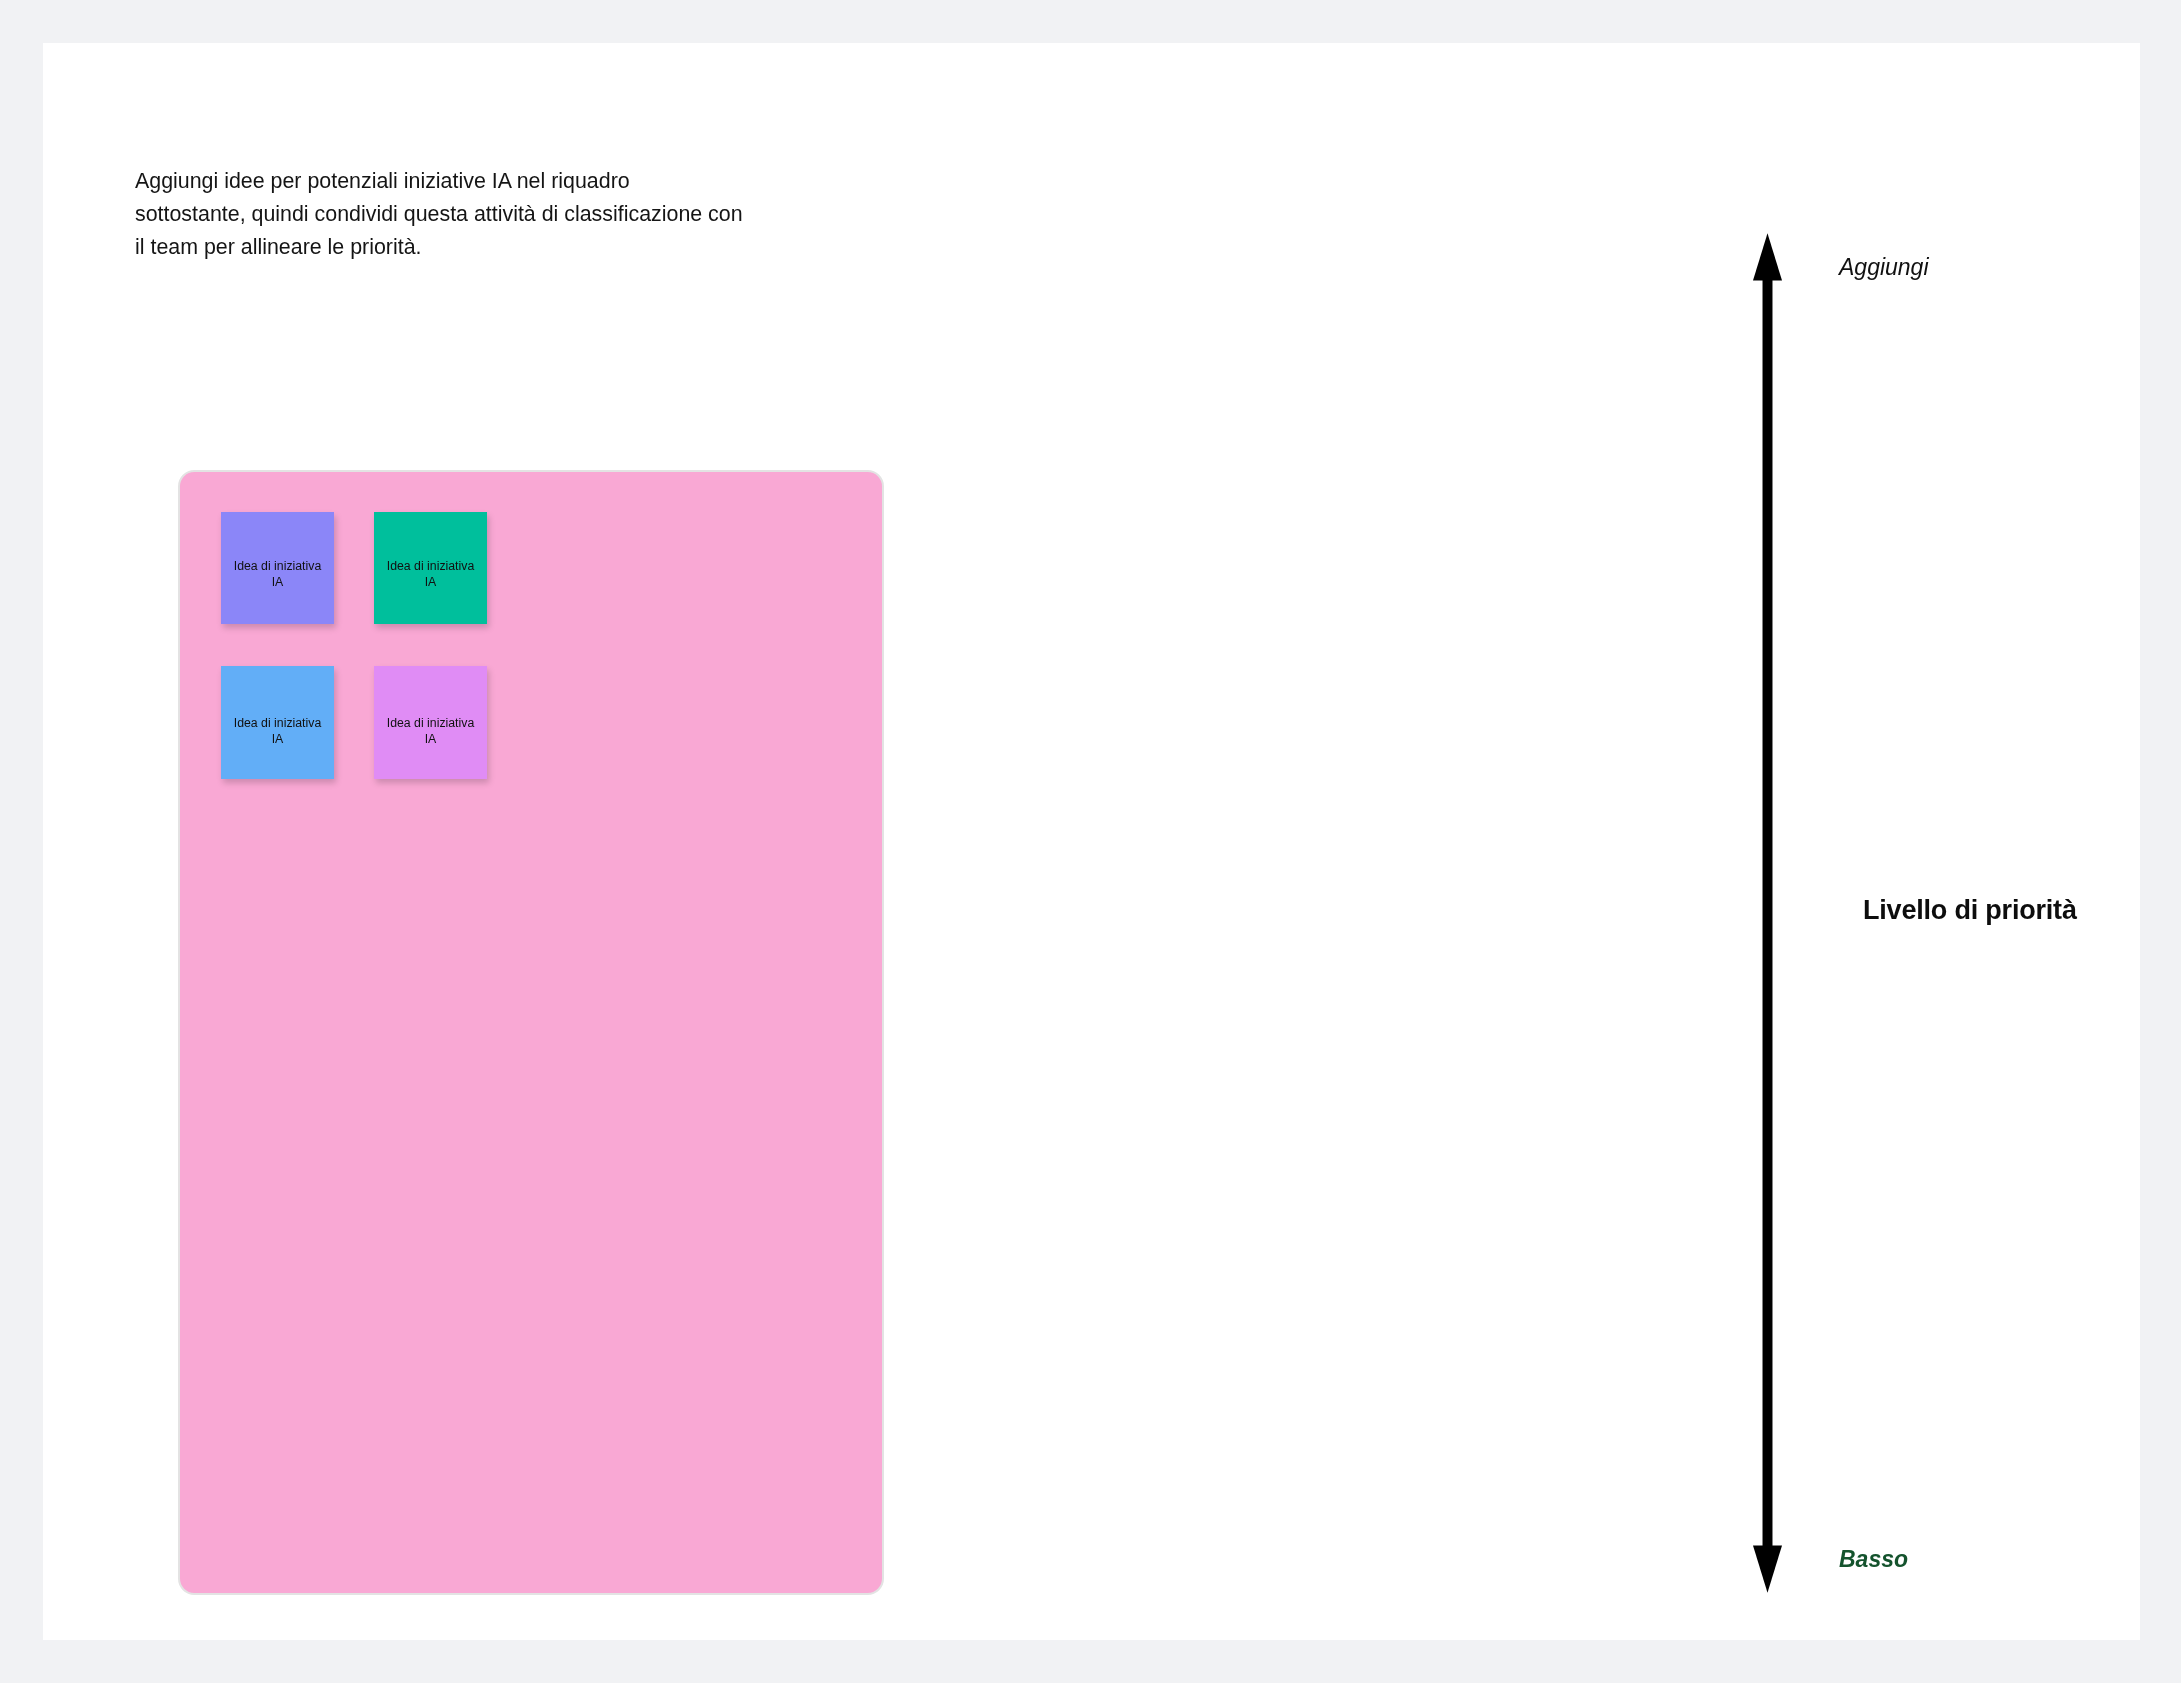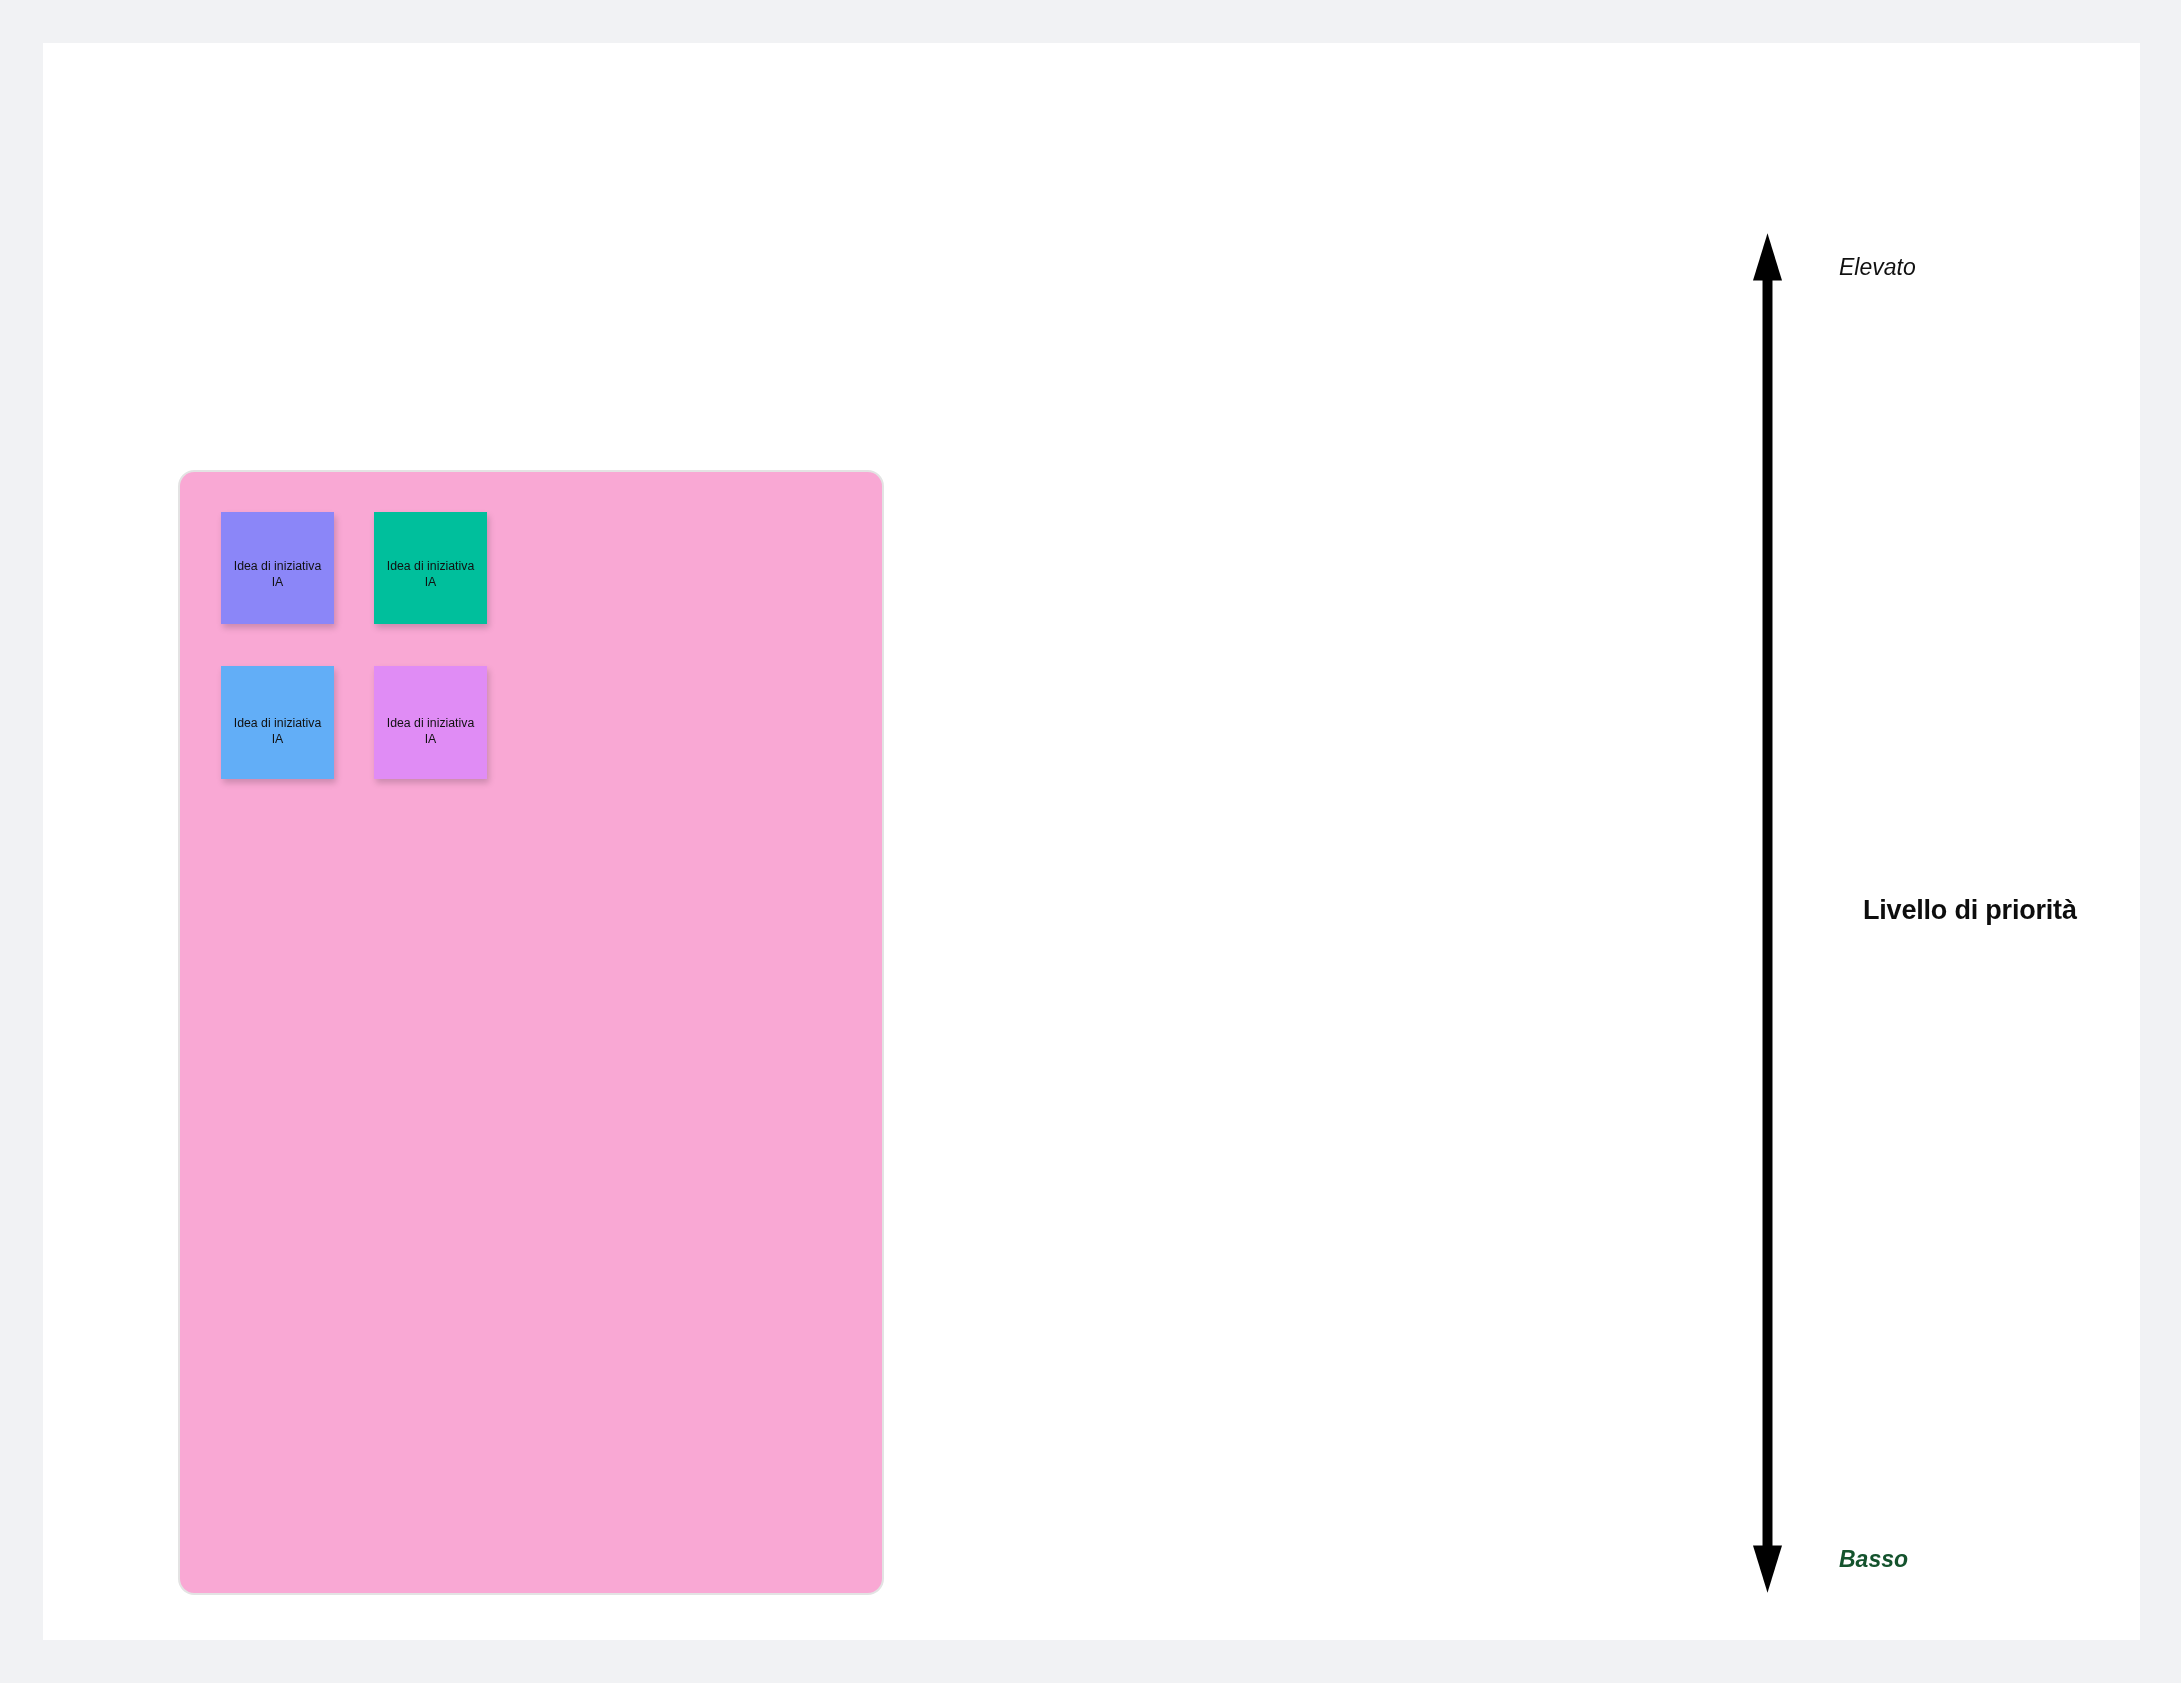--- a/index.html
+++ b/index.html
@@ -147,20 +147,21 @@
     white-space: nowrap;
     margin-left: 24px;
   }
 </style>
 </head>
 <body>
 
 <div class="canvas">
 
   <div class="left-col">
+    <p class="page-description">Aggiungi idee per potenziali iniziative IA nel riquadro sottostante, quindi condividi questa attività di classificazione con il team per allineare le priorità.</p>
   </div>
 
   <div class="idea-panel">
     <div class="notes-grid">
 
       <div class="sticky-note shift-mid" style="background:#8b86f8;">
         <span>Idea di iniziativa IA</span>
       </div>
 
       <div class="sticky-note shift-mid" style="background:#00bf9c;">
@@ -179,20 +180,20 @@
   </div>
 
   <div class="axis">
     <svg width="29" height="1364" viewBox="0 0 32 1500" xmlns="http://www.w3.org/2000/svg">
       <polygon points="16,0 32,52 0,52" fill="#000000"></polygon>
       <rect x="10.5" y="44" width="11" height="1412" fill="#000000"></rect>
       <polygon points="16,1500 0,1448 32,1448" fill="#000000"></polygon>
     </svg>
   </div>
 
-  <div class="axis-label-top">Elevato</div>
+  <div class="axis-label-top">Aggiungi</div>
 
   <div class="axis-title">Livello di priorità</div>
 
   <div class="axis-label-bottom">Basso</div>
 
 </div>
 
 
 </body></html>

